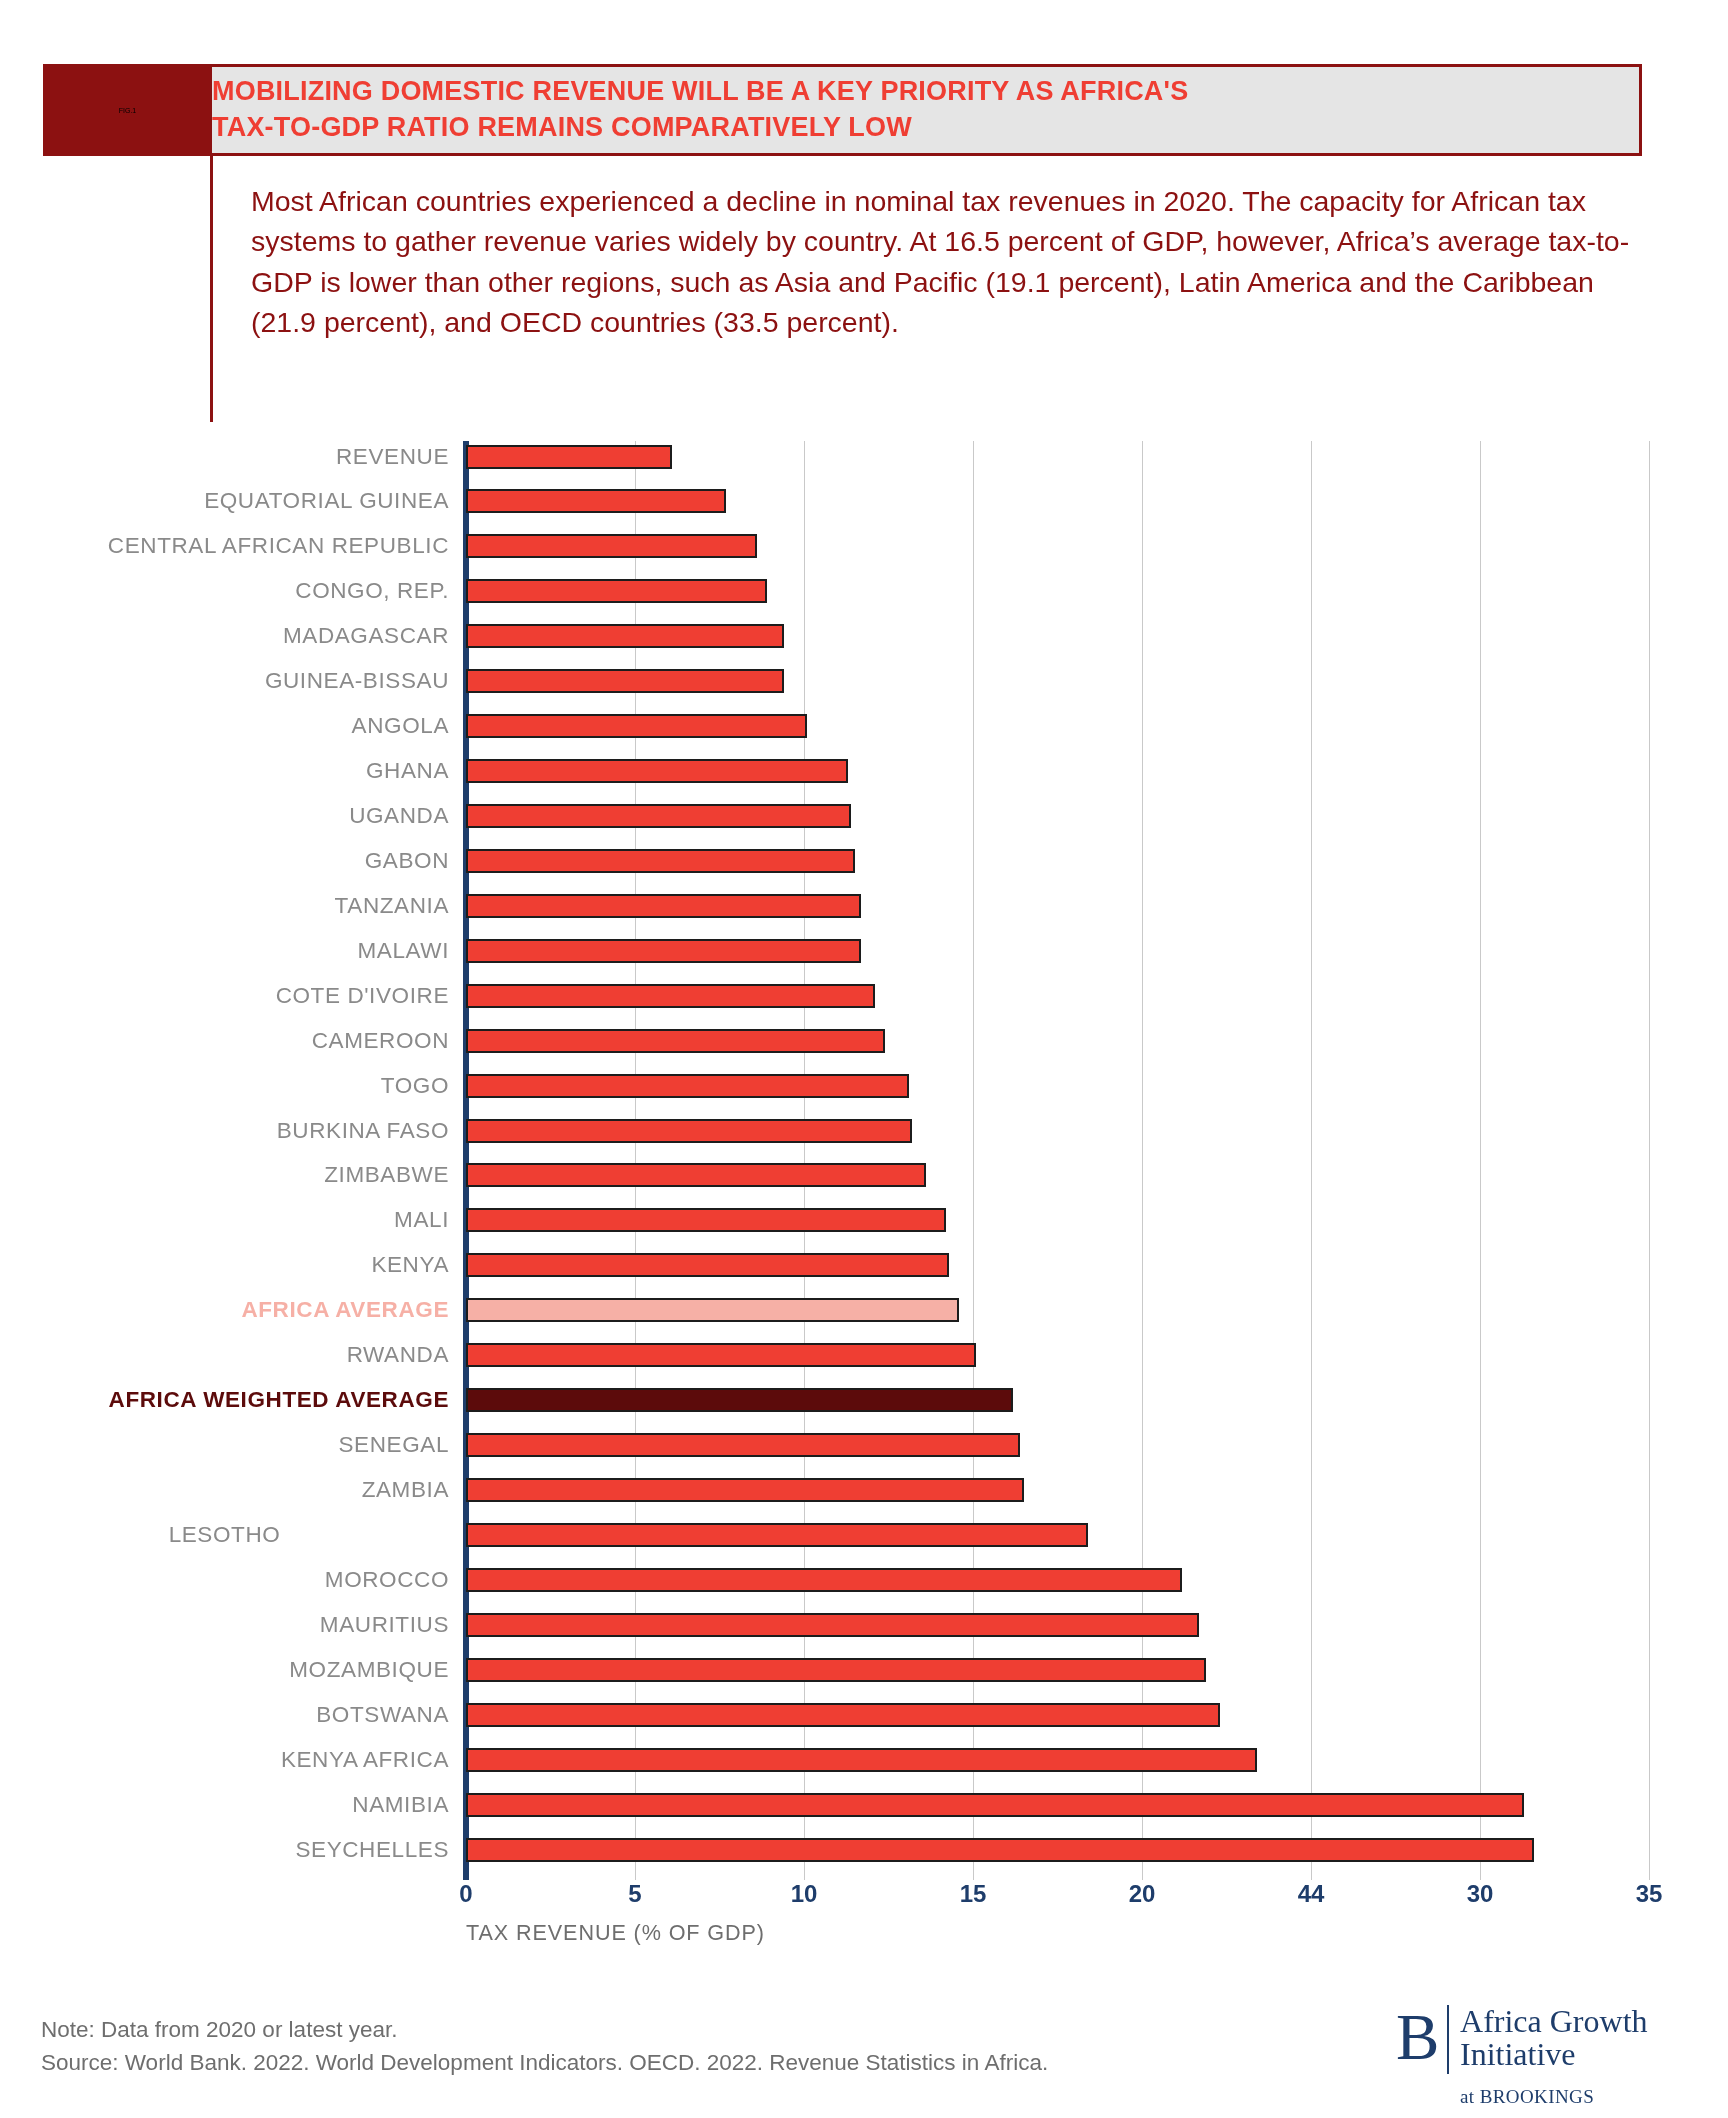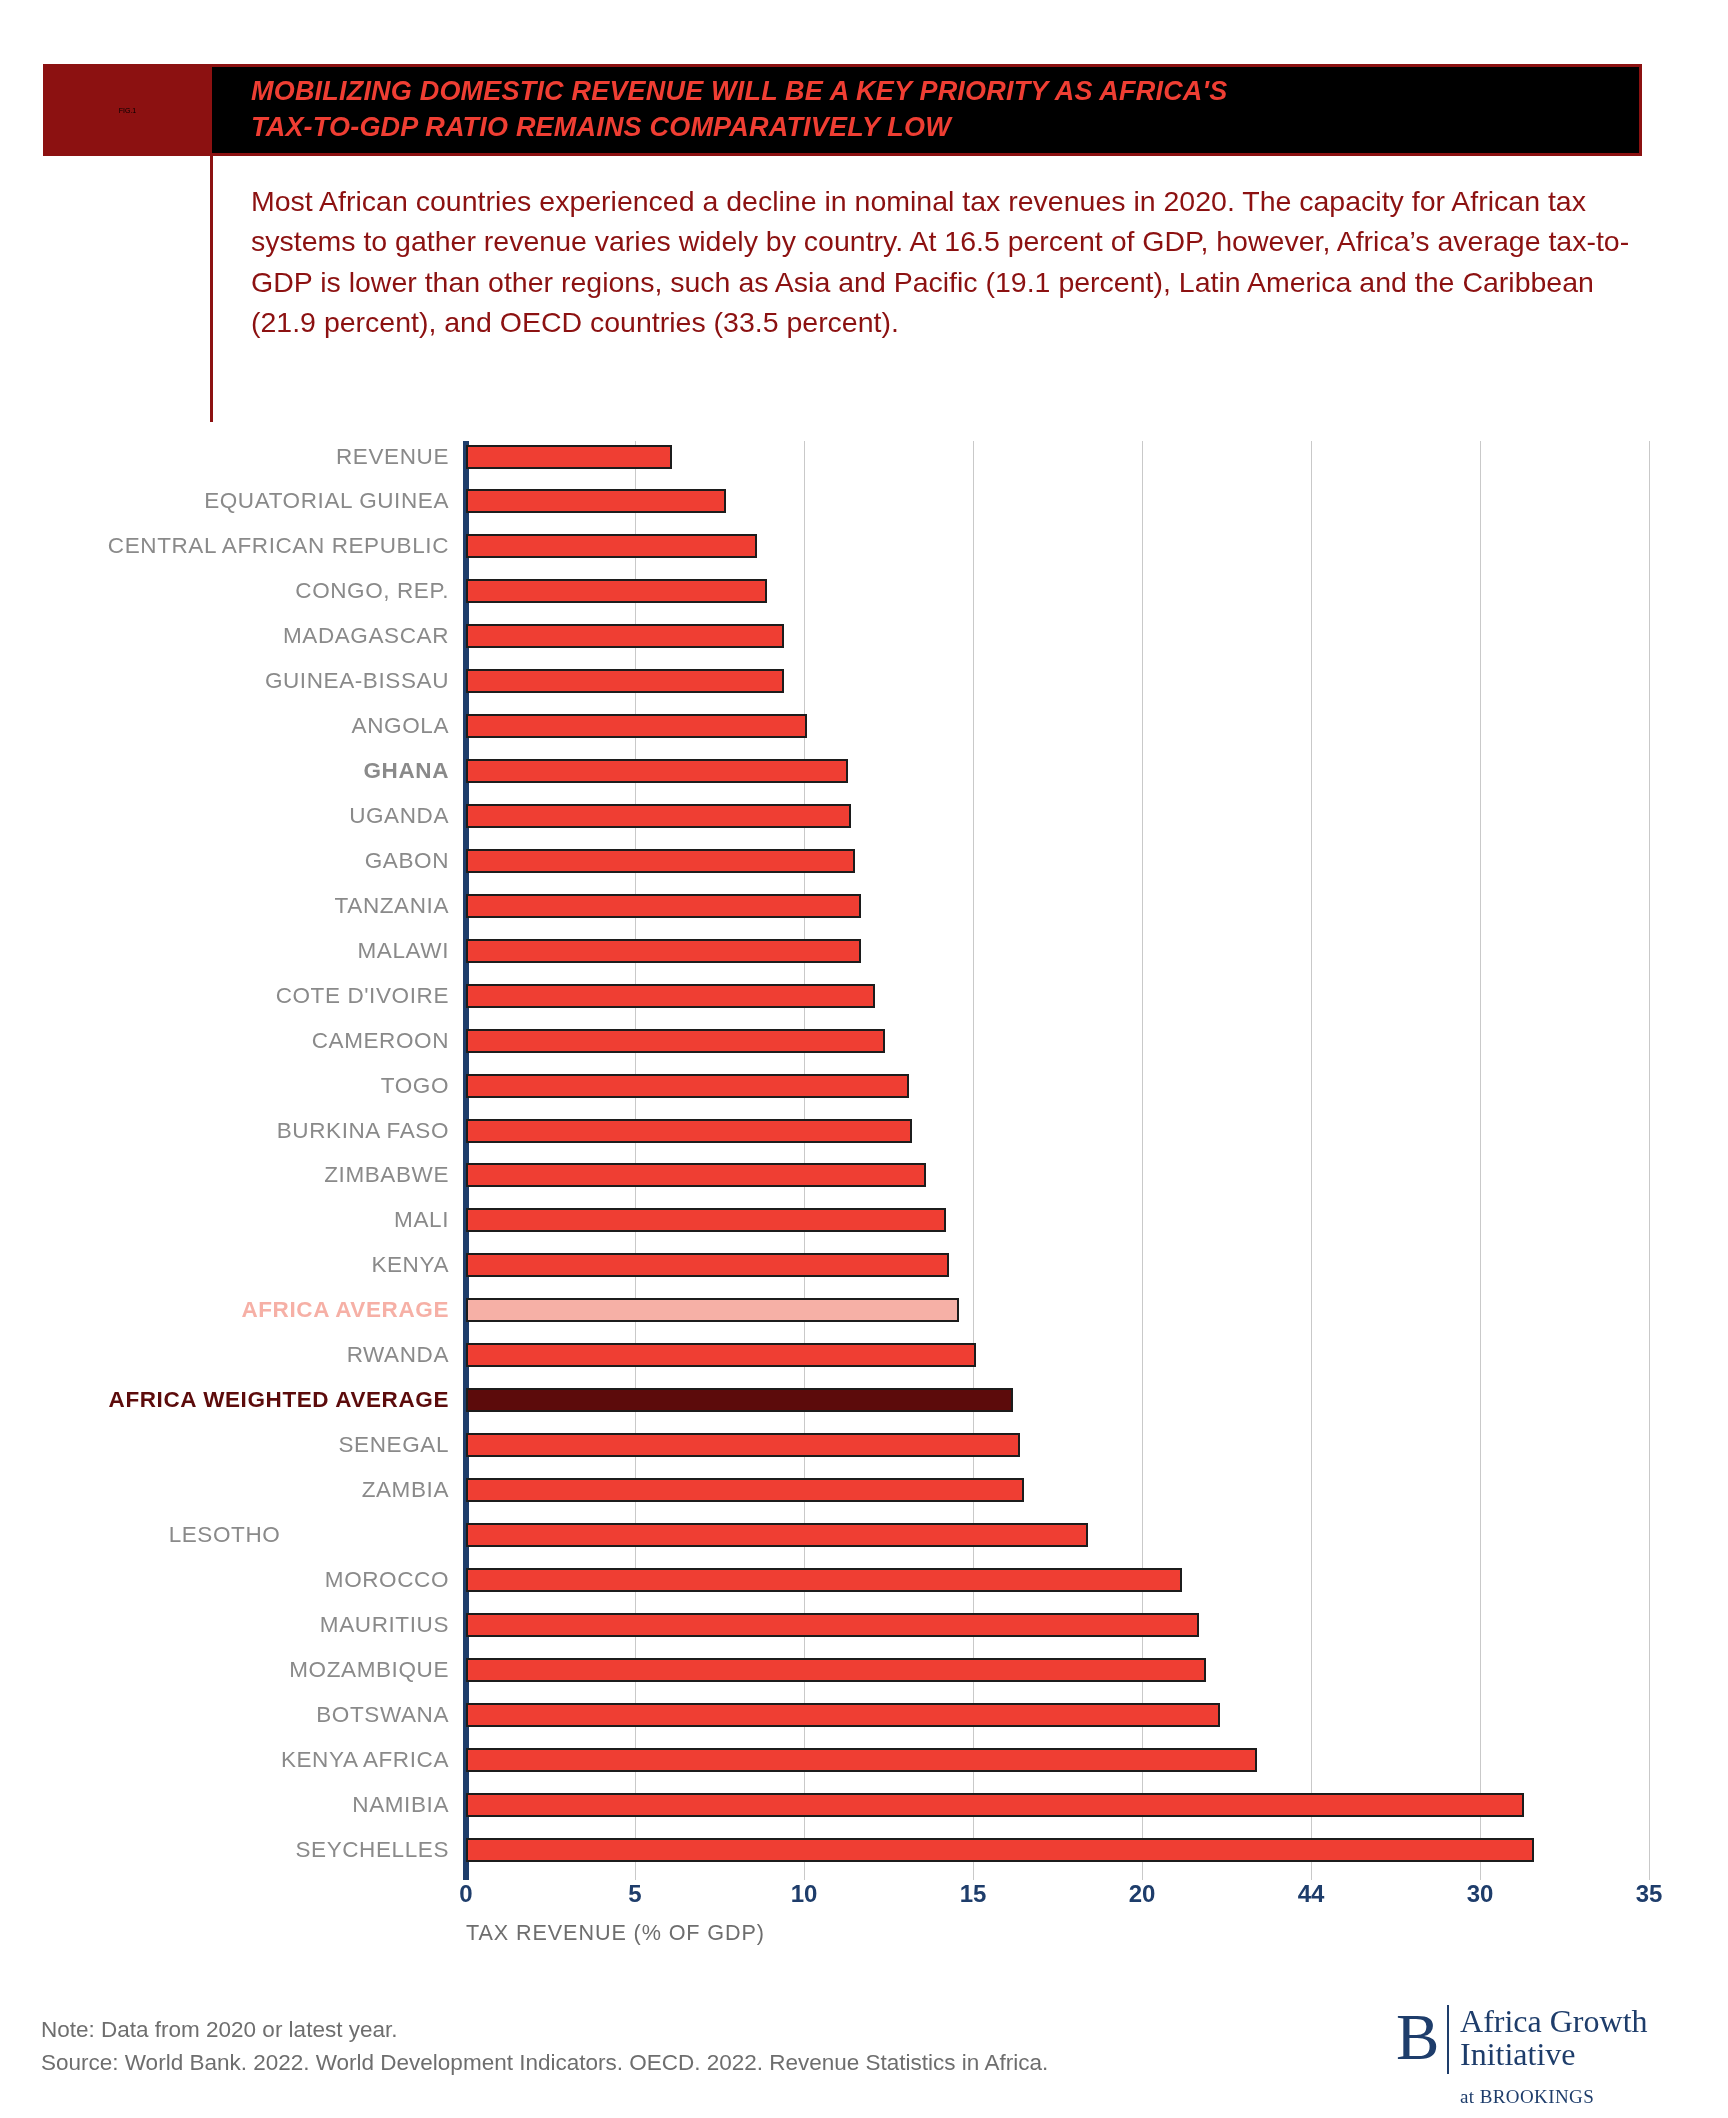--- a/index.html
+++ b/index.html
@@ -13,22 +13,22 @@
 
   
   #header-block{position:absolute;left:43px;top:64px;width:1599px;height:92px;}
   #fig-badge{
     position:absolute;left:0;top:0;width:169px;height:92px;
     background:#8c1111;display:flex;align-items:center;justify-content:center;
   }
   #title-box{
     position:absolute;left:169px;top:0;right:0;height:92px;
     border-top:3px solid #8c1111;border-bottom:3px solid #8c1111;border-right:3px solid #8c1111;
-    background:#000000;box-sizing:border-box;
-    display:flex;flex-direction:column;justify-content:center;padding-left:39px;font-style:italic;
+    background:#e5e5e5;box-sizing:border-box;
+    display:flex;flex-direction:column;justify-content:center;
   }
   .title-line{color:#ef3e33;font-size:27px;font-weight:bold;letter-spacing:0.2px;line-height:1.32;}
 
   
   #left-rule{position:absolute;left:210px;top:156px;width:3px;height:266px;background:#8c1111;}
 
   
   #subtitle{
     position:absolute;left:251px;top:181px;width:1383px;
     color:#8c1111;font-size:28.5px;line-height:1.42;
@@ -126,21 +126,21 @@
         <div class="bar" title="MADAGASCAR: 9.4" style="top: 0px; width: 318px;"></div>
       </div>
       <div class="row" style="top: 228px; height: 24px;">
         <div class="row-label" style="top: 0px; line-height: 24px;">GUINEA-BISSAU</div>
         <div class="bar" title="GUINEA-BISSAU: 9.4" style="top: 0px; width: 318px;"></div>
       </div>
       <div class="row" style="top: 273px; height: 24px;">
         <div class="row-label" style="top: 0px; line-height: 24px;">ANGOLA</div>
         <div class="bar" title="ANGOLA: 10.1" style="top: 0px; width: 341px;"></div>
       </div>
-      <div class="row" style="top: 318px; height: 24px; font-weight: bold;">
+      <div class="row" style="top: 318px; height: 24px;">
         <div class="row-label" style="top: 0px; line-height: 24px;">GHANA</div>
         <div class="bar" title="GHANA: 11.3" style="top: 0px; width: 382px;"></div>
       </div>
       <div class="row" style="top: 363px; height: 24px;">
         <div class="row-label" style="top: 0px; line-height: 24px;">UGANDA</div>
         <div class="bar" title="UGANDA: 11.4" style="top: 0px; width: 385px;"></div>
       </div>
       <div class="row" style="top: 408px; height: 24px;">
         <div class="row-label" style="top: 0px; line-height: 24px;">GABON</div>
         <div class="bar" title="GABON: 11.5" style="top: 0px; width: 389px;"></div>

